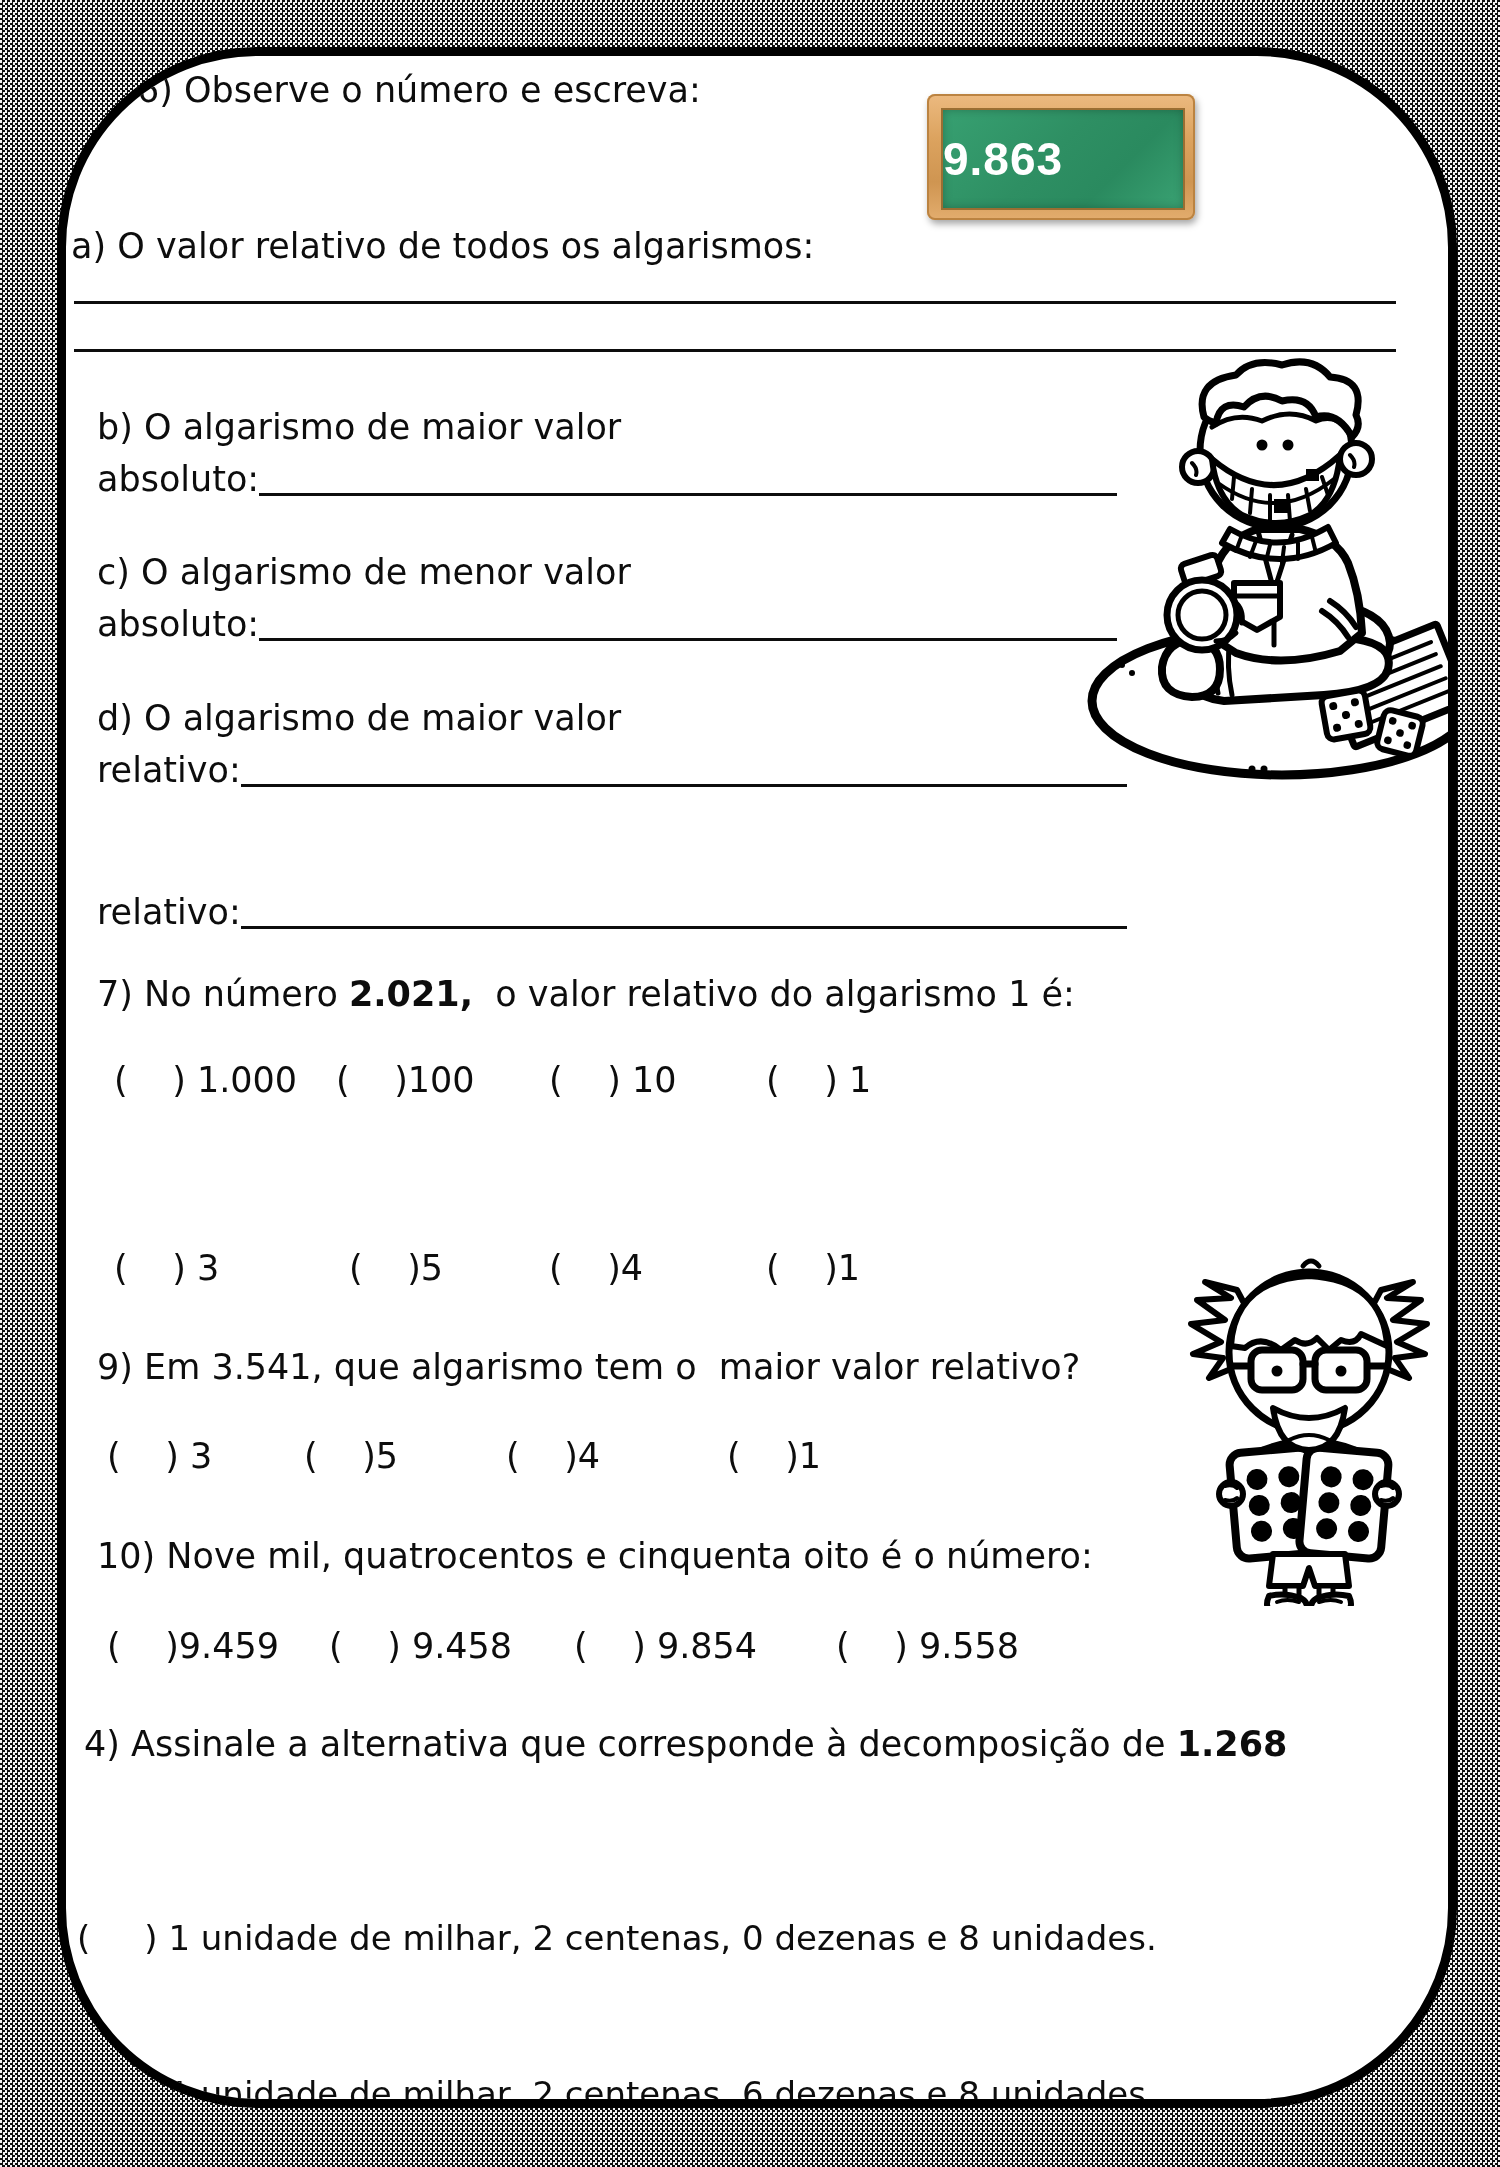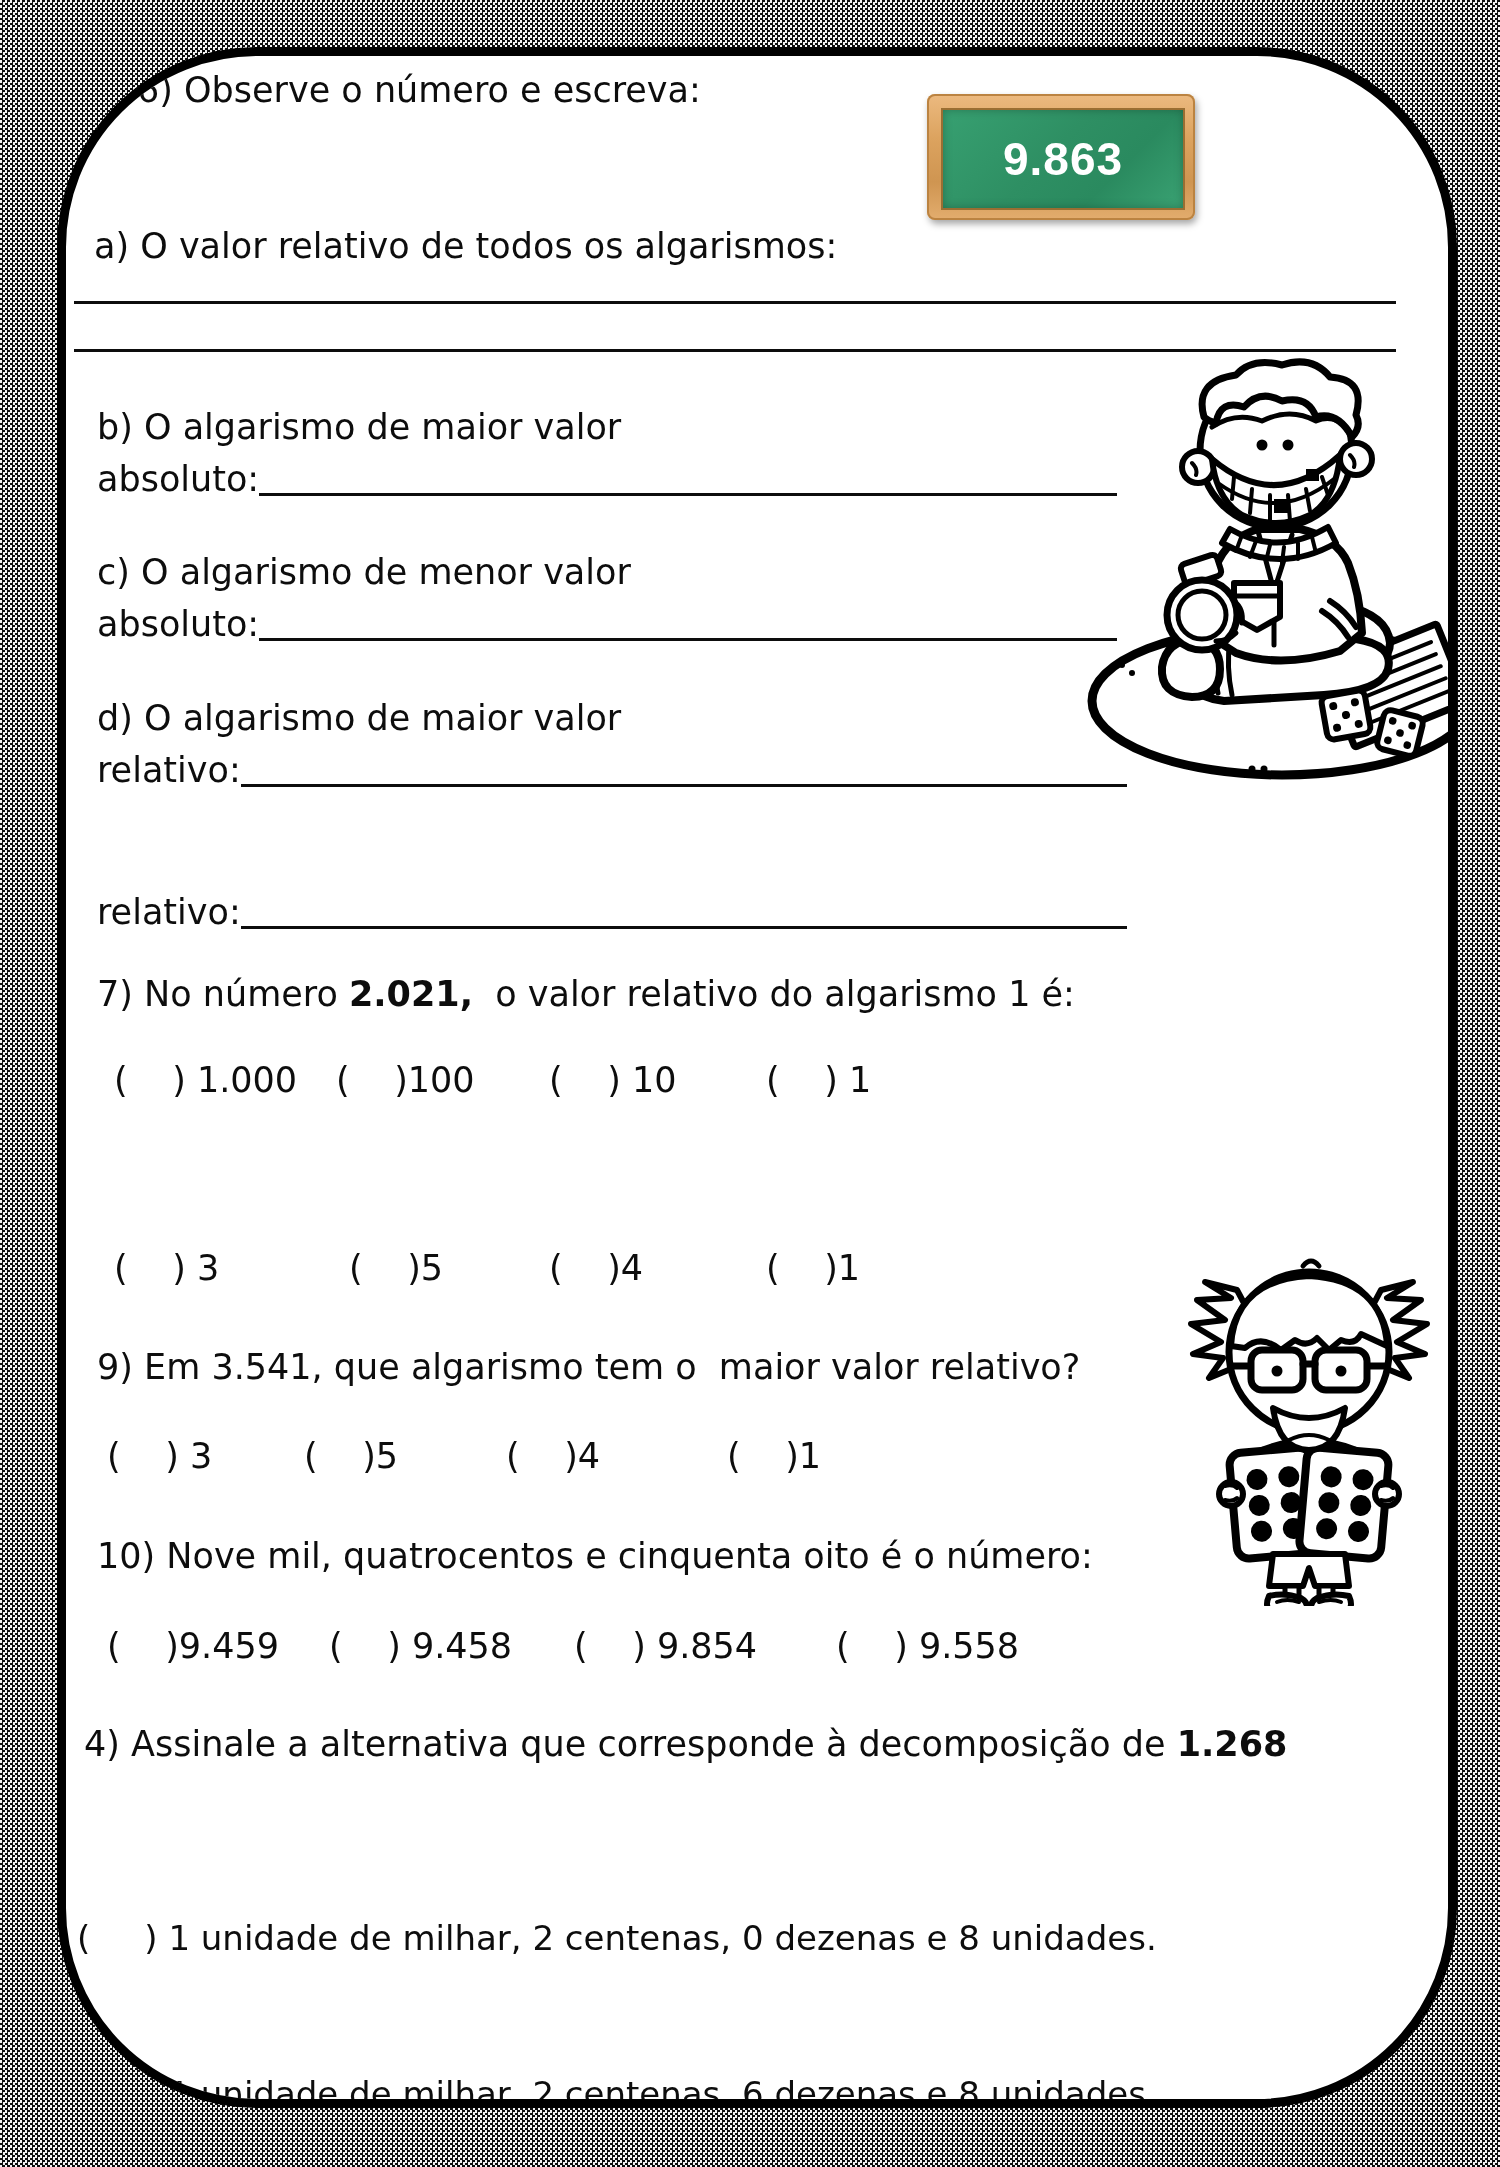--- a/index.html
+++ b/index.html
@@ -23,21 +23,21 @@
   .q11opts{position:absolute;font-size:34px;line-height:52px;white-space:pre;}
   .q11opts div{height:52px;}
 
   .chalkboard{
     position:absolute;left:861px;top:38px;width:268px;height:126px;box-sizing:border-box;
     padding:14px;border-radius:8px;
     background:linear-gradient(180deg,#ecba80 0%,#dca35f 35%,#cf9551 70%,#e3ad6e 100%);
     box-shadow:2px 4px 7px rgba(0,0,0,.35), inset 0 0 0 2px #bb8341;
   }
   .chalk-inner{
-    width:100%;height:100%;display:flex;align-items:center;justify-content:center;
+    width:100%;height:100%;display:flex;align-items:center;
     background:linear-gradient(135deg,#37a071 0%,#2e8f63 45%,#2a8a5f 70%,#3aa273 100%);
     border:2px solid #9a6e32;box-shadow:inset 0 0 10px rgba(0,0,0,.25);
   }
   .chalk-num{
     font-family:"Liberation Sans","DejaVu Sans",sans-serif;
     font-size:46px;font-weight:bold;color:#ffffff;letter-spacing:1px;
   }
   .illus{position:absolute;}
   svg .ln{fill:none;stroke:#000;stroke-linecap:round;stroke-linejoin:round;}
   svg .wh{fill:#fff;stroke:#000;stroke-linejoin:round;}
@@ -48,21 +48,21 @@
 <div class="paper">
 
   <div class="txt" style="left:71px;top:8px;">6) Observe o número e escreva:</div>
 
   <div class="chalkboard">
     <div class="chalk-inner">
       <span class="chalk-num">9.863</span>
     </div>
   </div>
 
-  <div class="txt" style="left:28px;top:164px;">a) O valor relativo de todos os algarismos:</div>
+  <div class="txt" style="left:5px;top:164px;">a) O valor relativo de todos os algarismos:</div>
   <div class="rule" style="left:8px;top:245px;width:1322px;"></div>
   <div class="rule" style="left:8px;top:293px;width:1322px;"></div>
 
   <div class="txt" style="left:31px;top:345px;">b) O algarismo de maior valor</div>
   <div class="ans-row" style="left:31px;top:397px;width:1020px;">
     <span>absoluto:</span>
     <span class="fill"></span>
   </div>
 
   <div class="txt" style="left:31px;top:490px;">c) O algarismo de menor valor</div>

